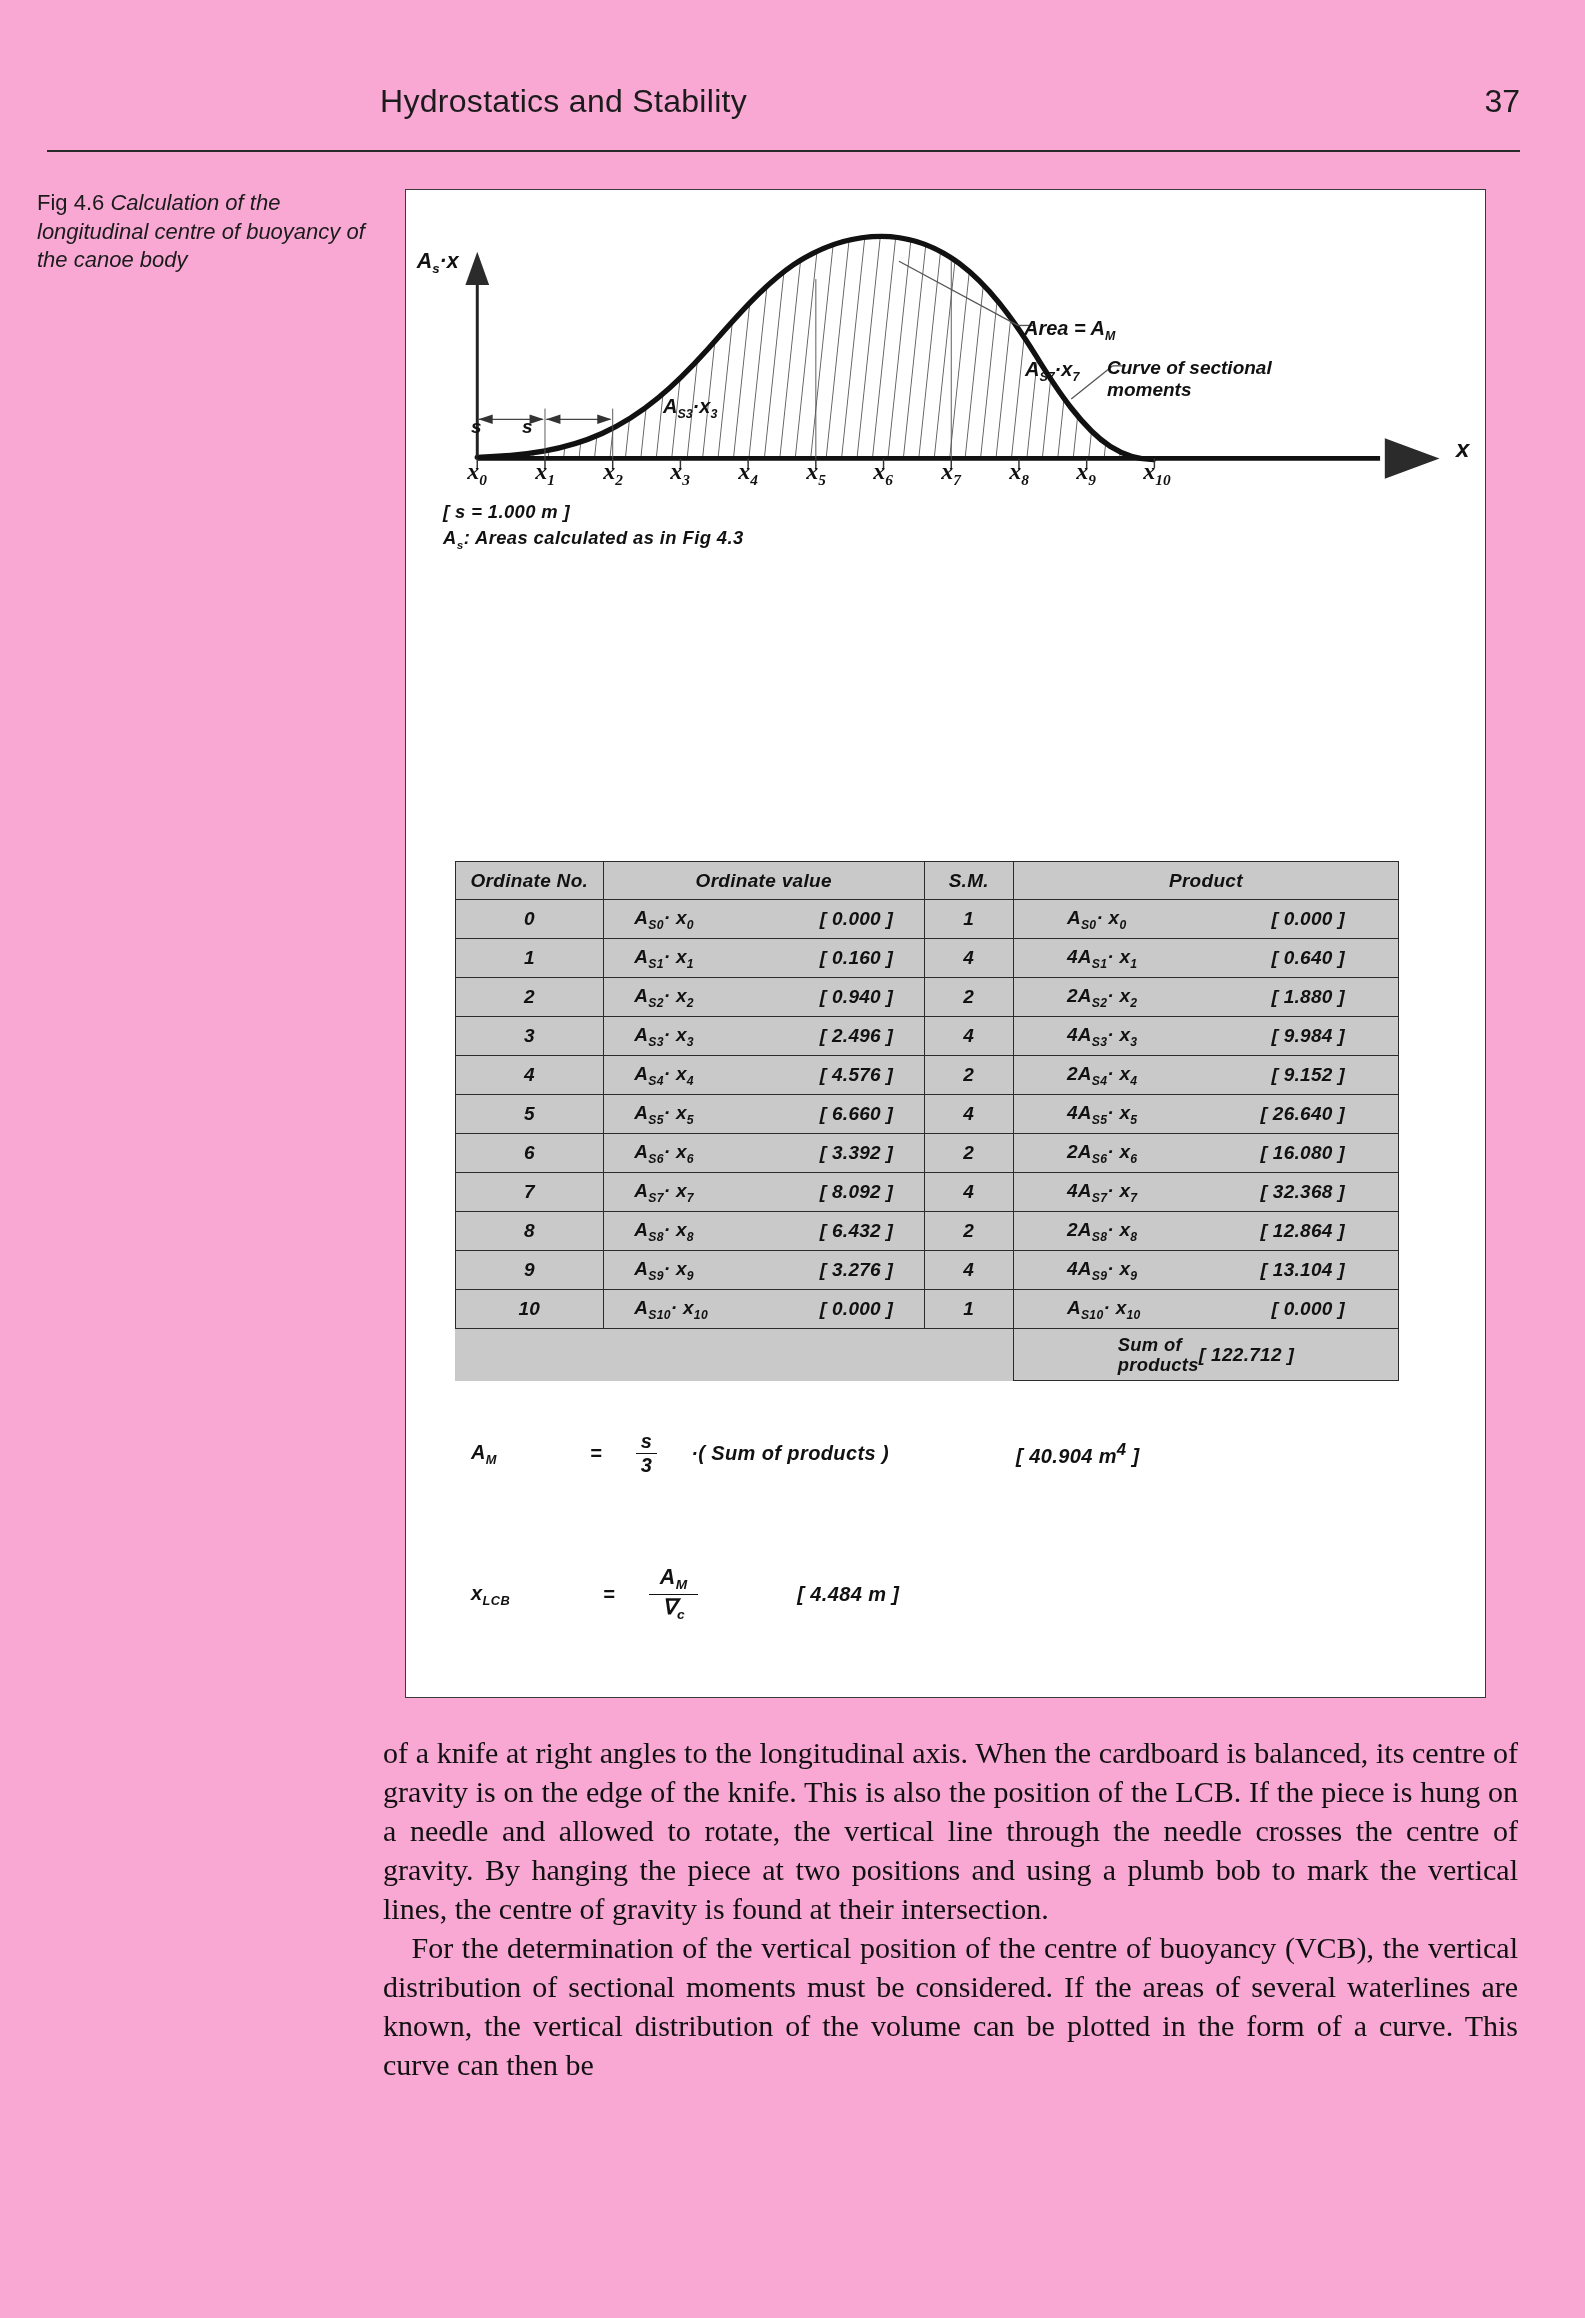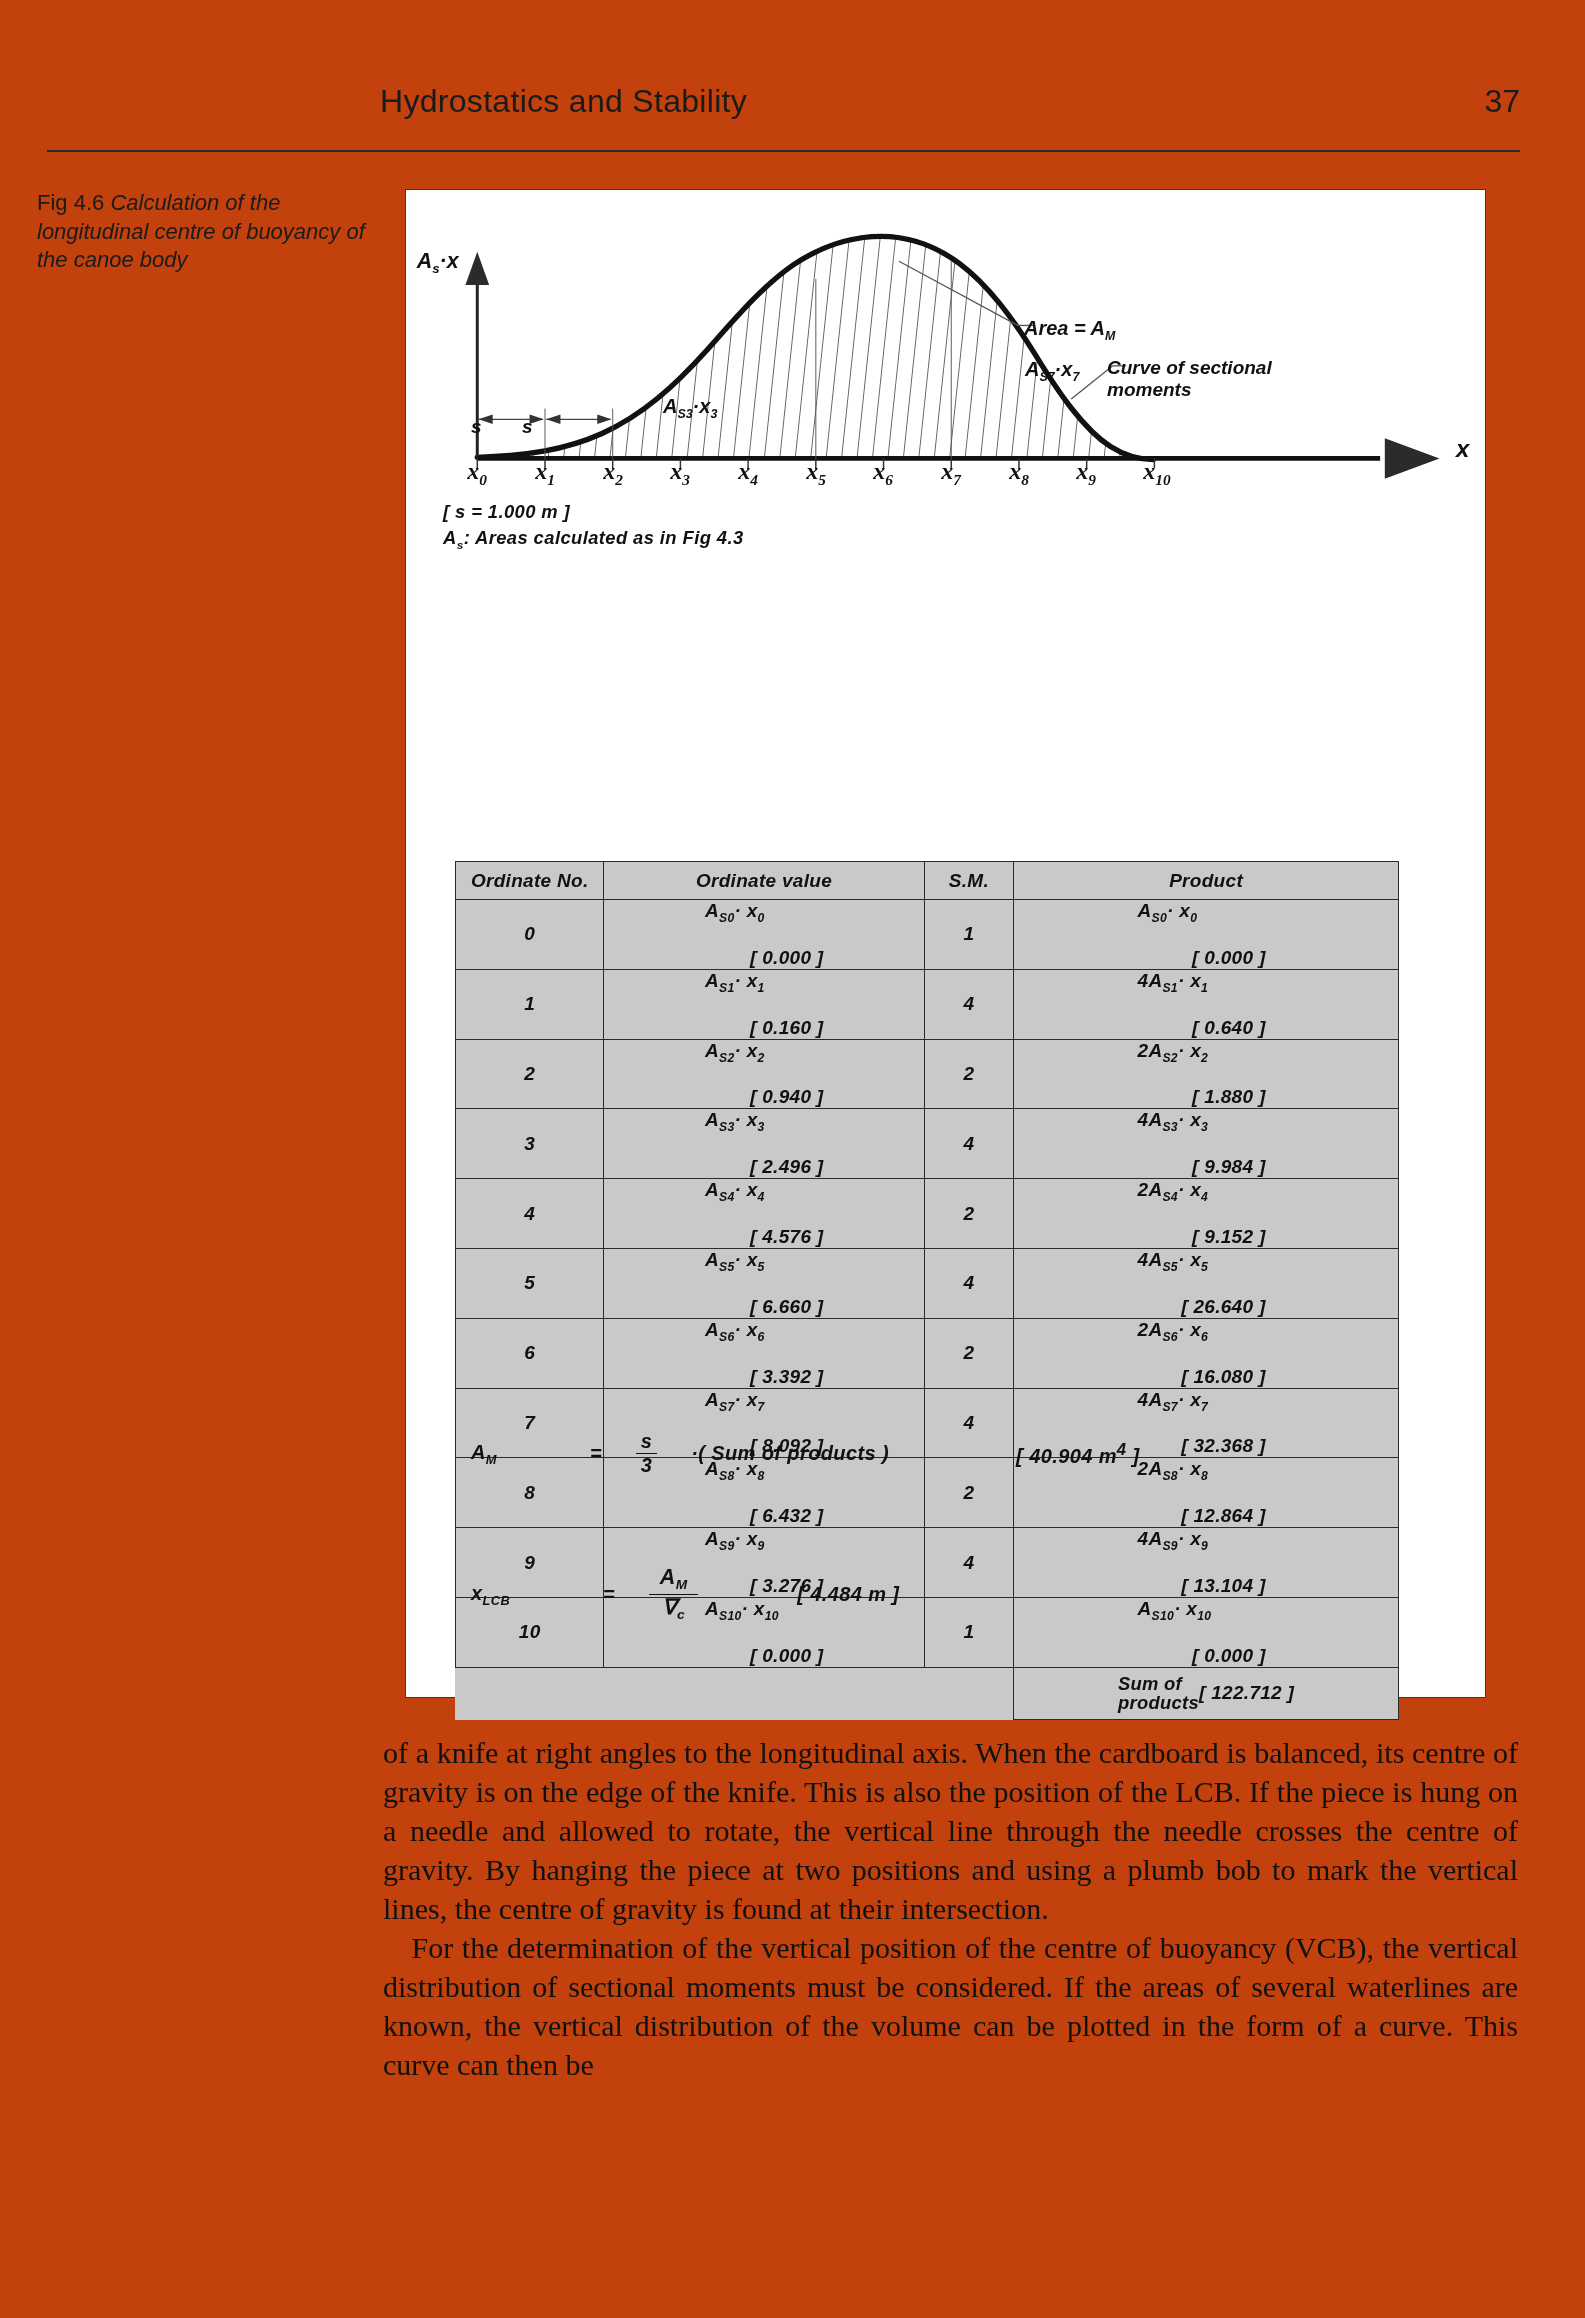--- a/index.html
+++ b/index.html
@@ -12,21 +12,21 @@
     height: 2319px;
     position: relative;
     font-family: "Liberation Serif", serif;
     color: #111;
     overflow: hidden;
   }
 
   .page {
     position: absolute;
     inset: 0;
-    background: #c2410c;
+    background: #f9a8d4;
   }
 
   
   .runhead {
     position: absolute;
     left: 380px;
     top: 83px;
     width: 1140px;
     height: 53px;
   }
@@ -177,21 +177,20 @@
   .c-no   { width: 148px; }
   .c-val  { width: 321px; }
   .c-sm   { width: 89px; }
   .c-prod { width: 386px; }
   .cellinner {
     display: flex;
     align-items: center;
     justify-content: center;
     gap: 22px;
     padding: 0 8.3px;
-    flex-direction: column;
   }
   .expr { min-width: 118px; text-align: left; }
   .expr.wide { min-width: 137px; }
   .brack { min-width: 119px; text-align: right; }
   sub { font-size: 0.64em; }
 
   .sumrow td { border: 1.8px solid #2b2b2b; }
   .sumrow .blank { border: none; background: transparent; }
   .sumbox {
     display: flex;

